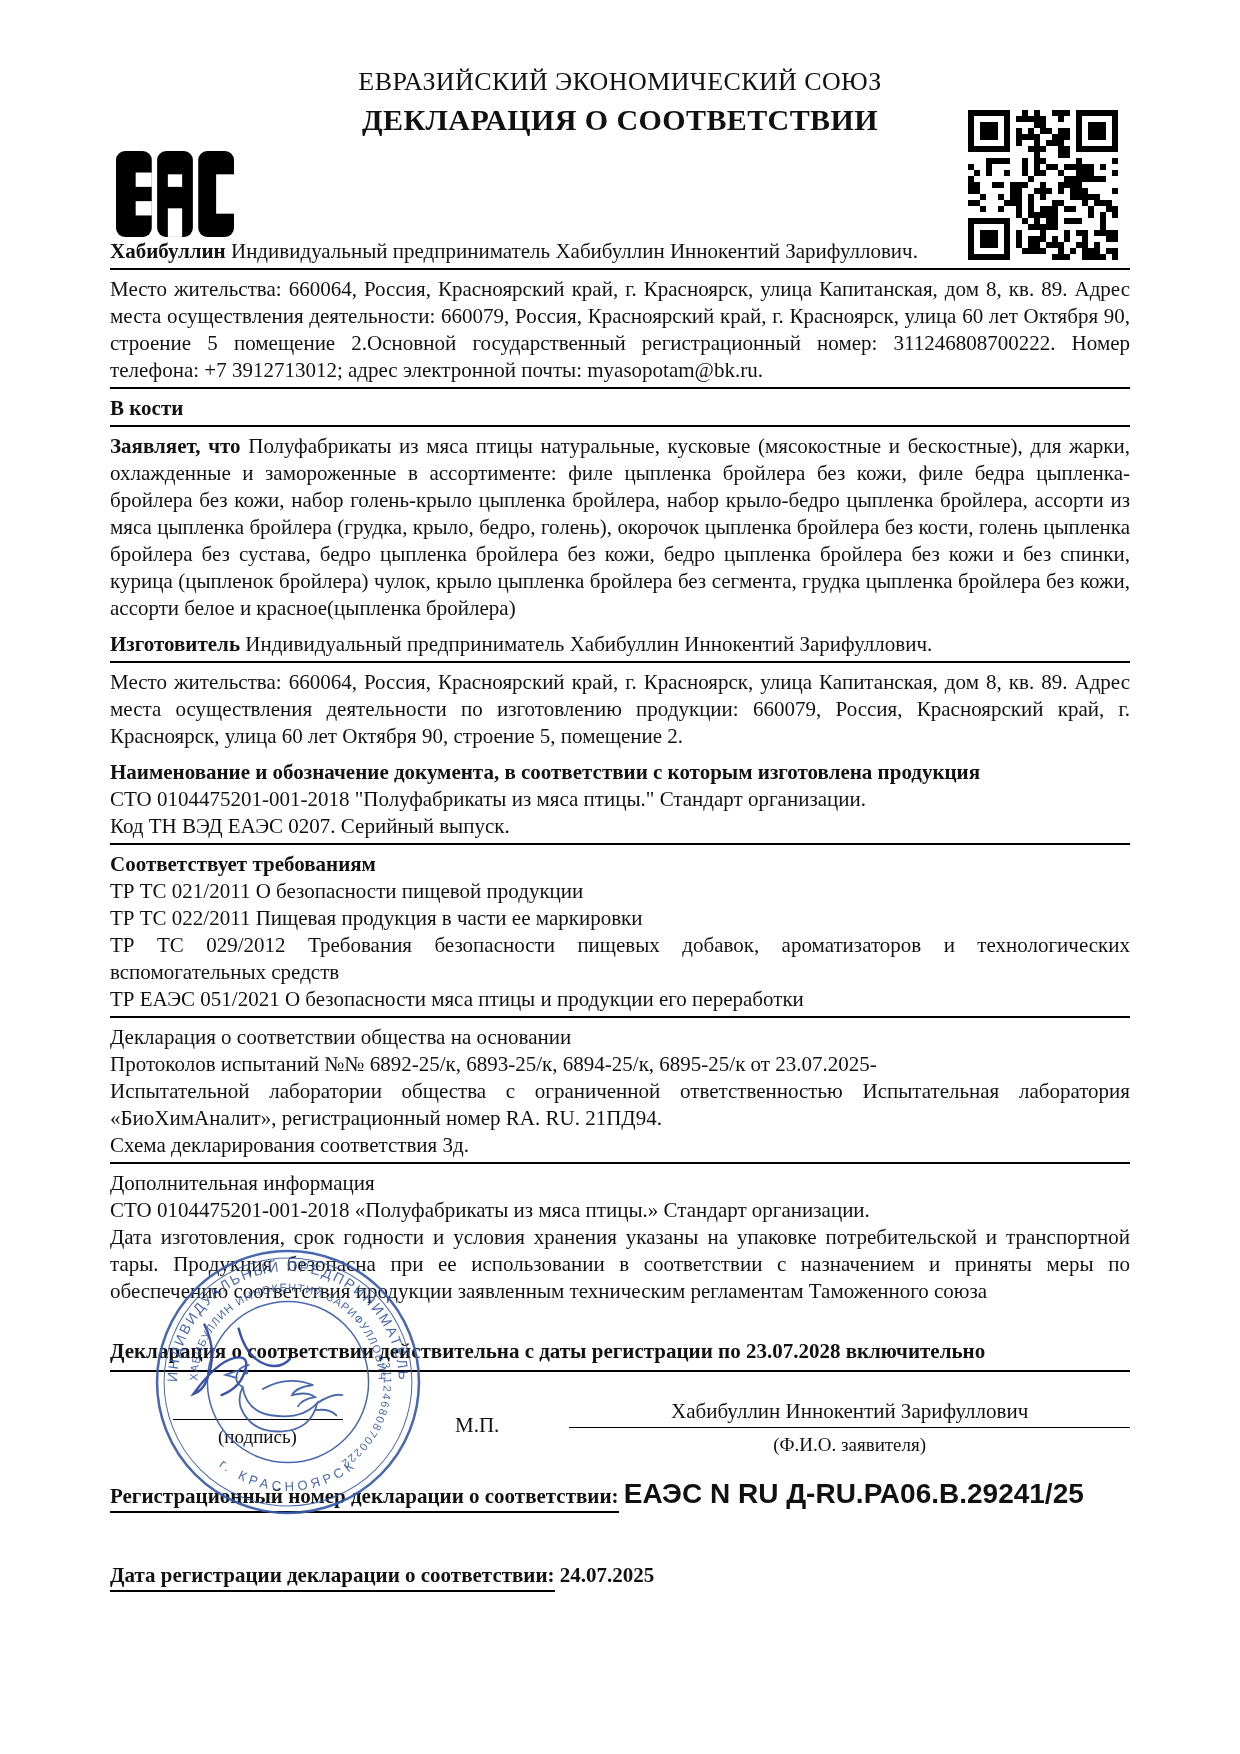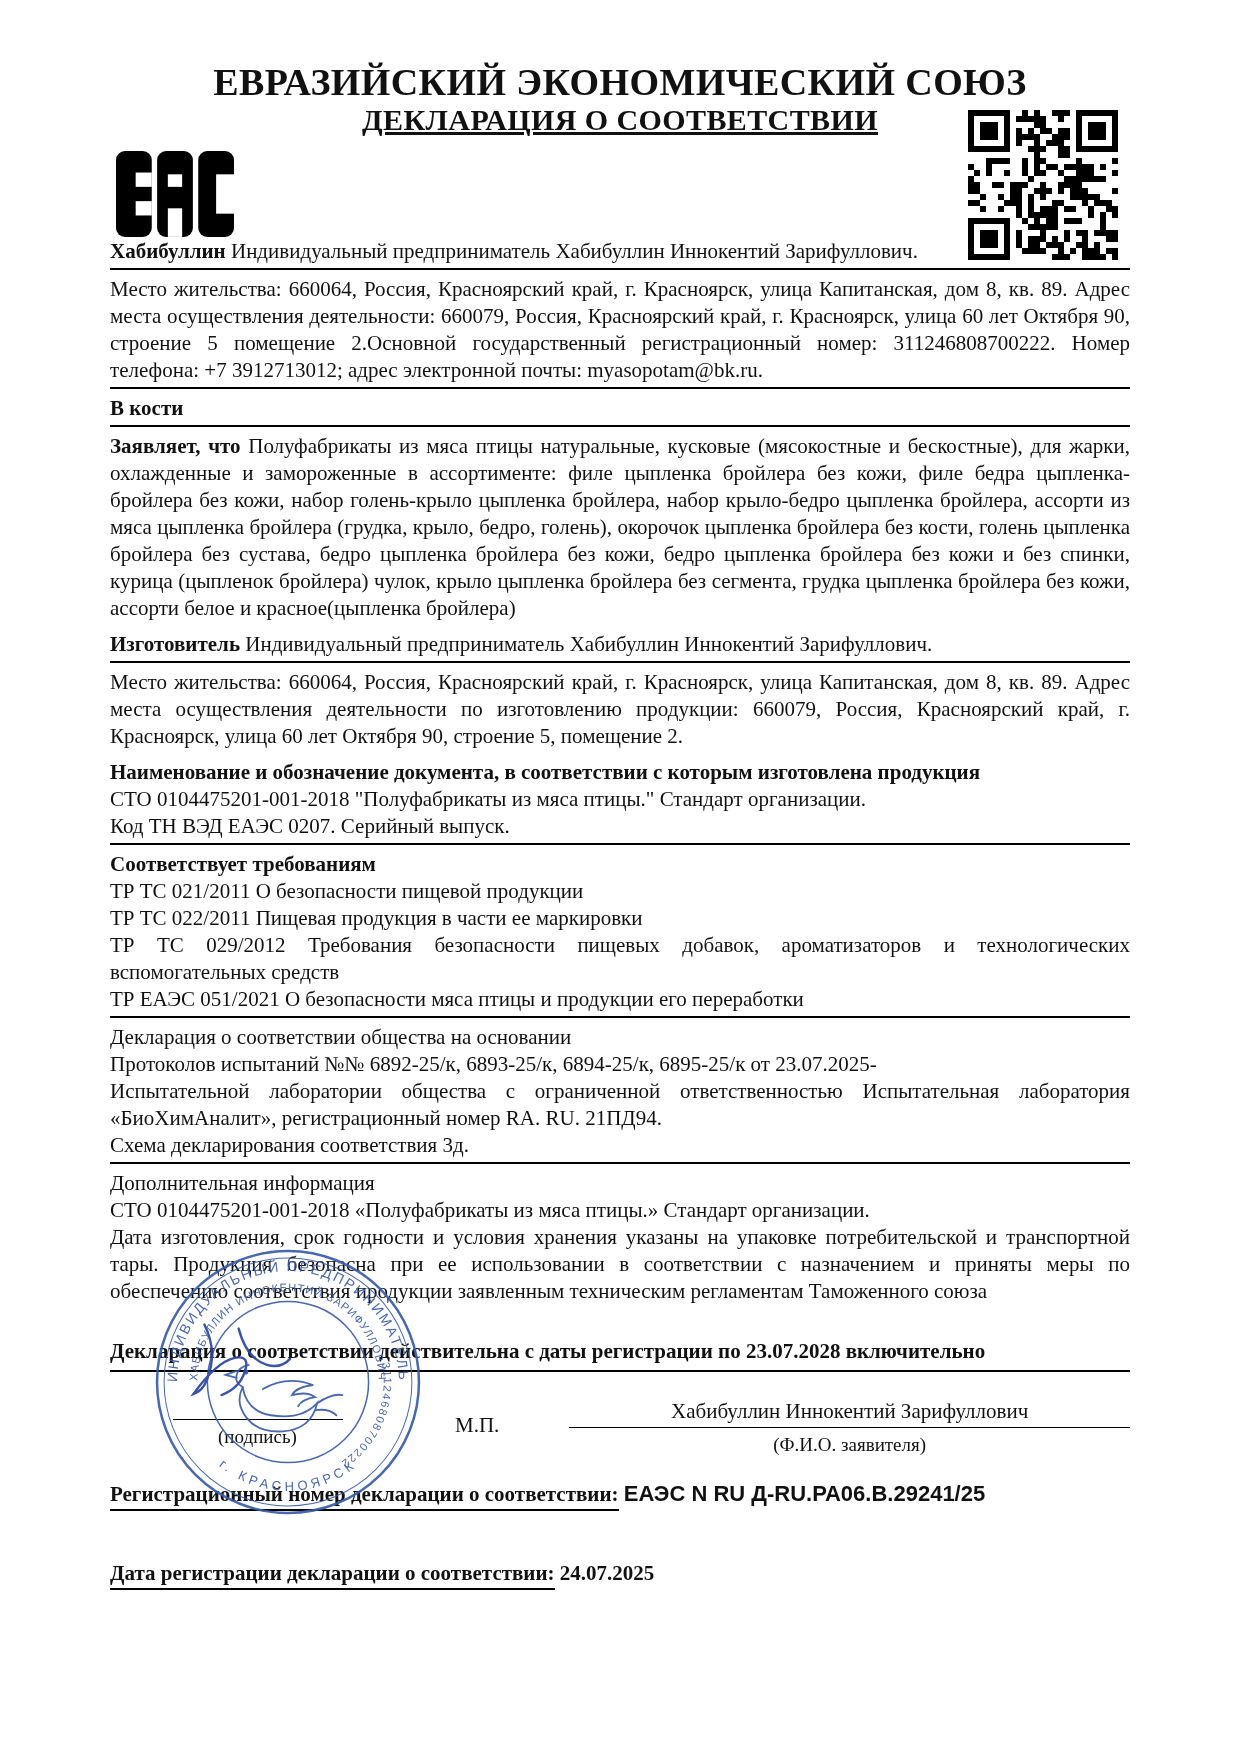--- a/index.html
+++ b/index.html
@@ -8,22 +8,22 @@
     height:1754px;
     background:#ffffff;
     color:#111;
     font-family:"Liberation Serif", serif;
     position:relative;
     overflow:hidden;
   }
   .page { padding:64px 110px 0 110px; position:relative; }
 
   .header { text-align:center; }
-  .header h1 { font-size:38px; font-weight:bold; letter-spacing:0.4px; line-height:36px; }
-  .header h2 { font-size:30px; font-weight:bold; letter-spacing:0.4px; line-height:36px; margin-top:2px;text-decoration:underline; }
+  .header h1 { font-size:26px; font-weight:normal; letter-spacing:0.4px; line-height:36px; }
+  .header h2 { font-size:30px; font-weight:bold; letter-spacing:0.4px; line-height:36px; margin-top:2px; }
 
   .eac-logo { position:absolute; left:116px; top:146px; }
   .qr { position:absolute; left:968px; top:110px; }
 
   .content { margin-top:100px; font-size:21px; line-height:27px; }
   .sec { padding-bottom:3px; margin-bottom:6px; }
   .hr { border-bottom:2px solid #000; }
   .just { text-align:justify; }
   b { font-weight:bold; }
 
@@ -34,21 +34,21 @@
   .sig-left { width:215px; margin-left:40px; text-align:center; }
   .sig-line { border-bottom:1.5px solid #000; height:22px; width:170px; margin:0 auto; }
   .cap { font-size:19px; margin-top:3px; text-align:center; }
   .mp { margin-left:90px; margin-top:14px;font-family:Liberation Serif, serif; }
   .sig-right { flex:1; margin-left:70px; }
   .fio { text-align:center; border-bottom:1.5px solid #000; padding-bottom:2px; }
 
   .reg-line { margin-top:22px; font-weight:bold; }
   .date-line { margin-top:52px; font-weight:bold; }
   .u { border-bottom:2px solid #000; padding-bottom:3px; }
-  .sans { font-family:"Liberation Sans", sans-serif; font-size:22px; }
+  .sans { font-family:"Liberation Sans", sans-serif; font-size:28px; }
 
   .stamp { position:absolute; left:152px; top:1246px; opacity:0.92; }
   .stamp text { font-family:"Liberation Sans", sans-serif; }
 </style>
 </head>
 <body>
 
 <div class="page">
 
   <div class="header">

